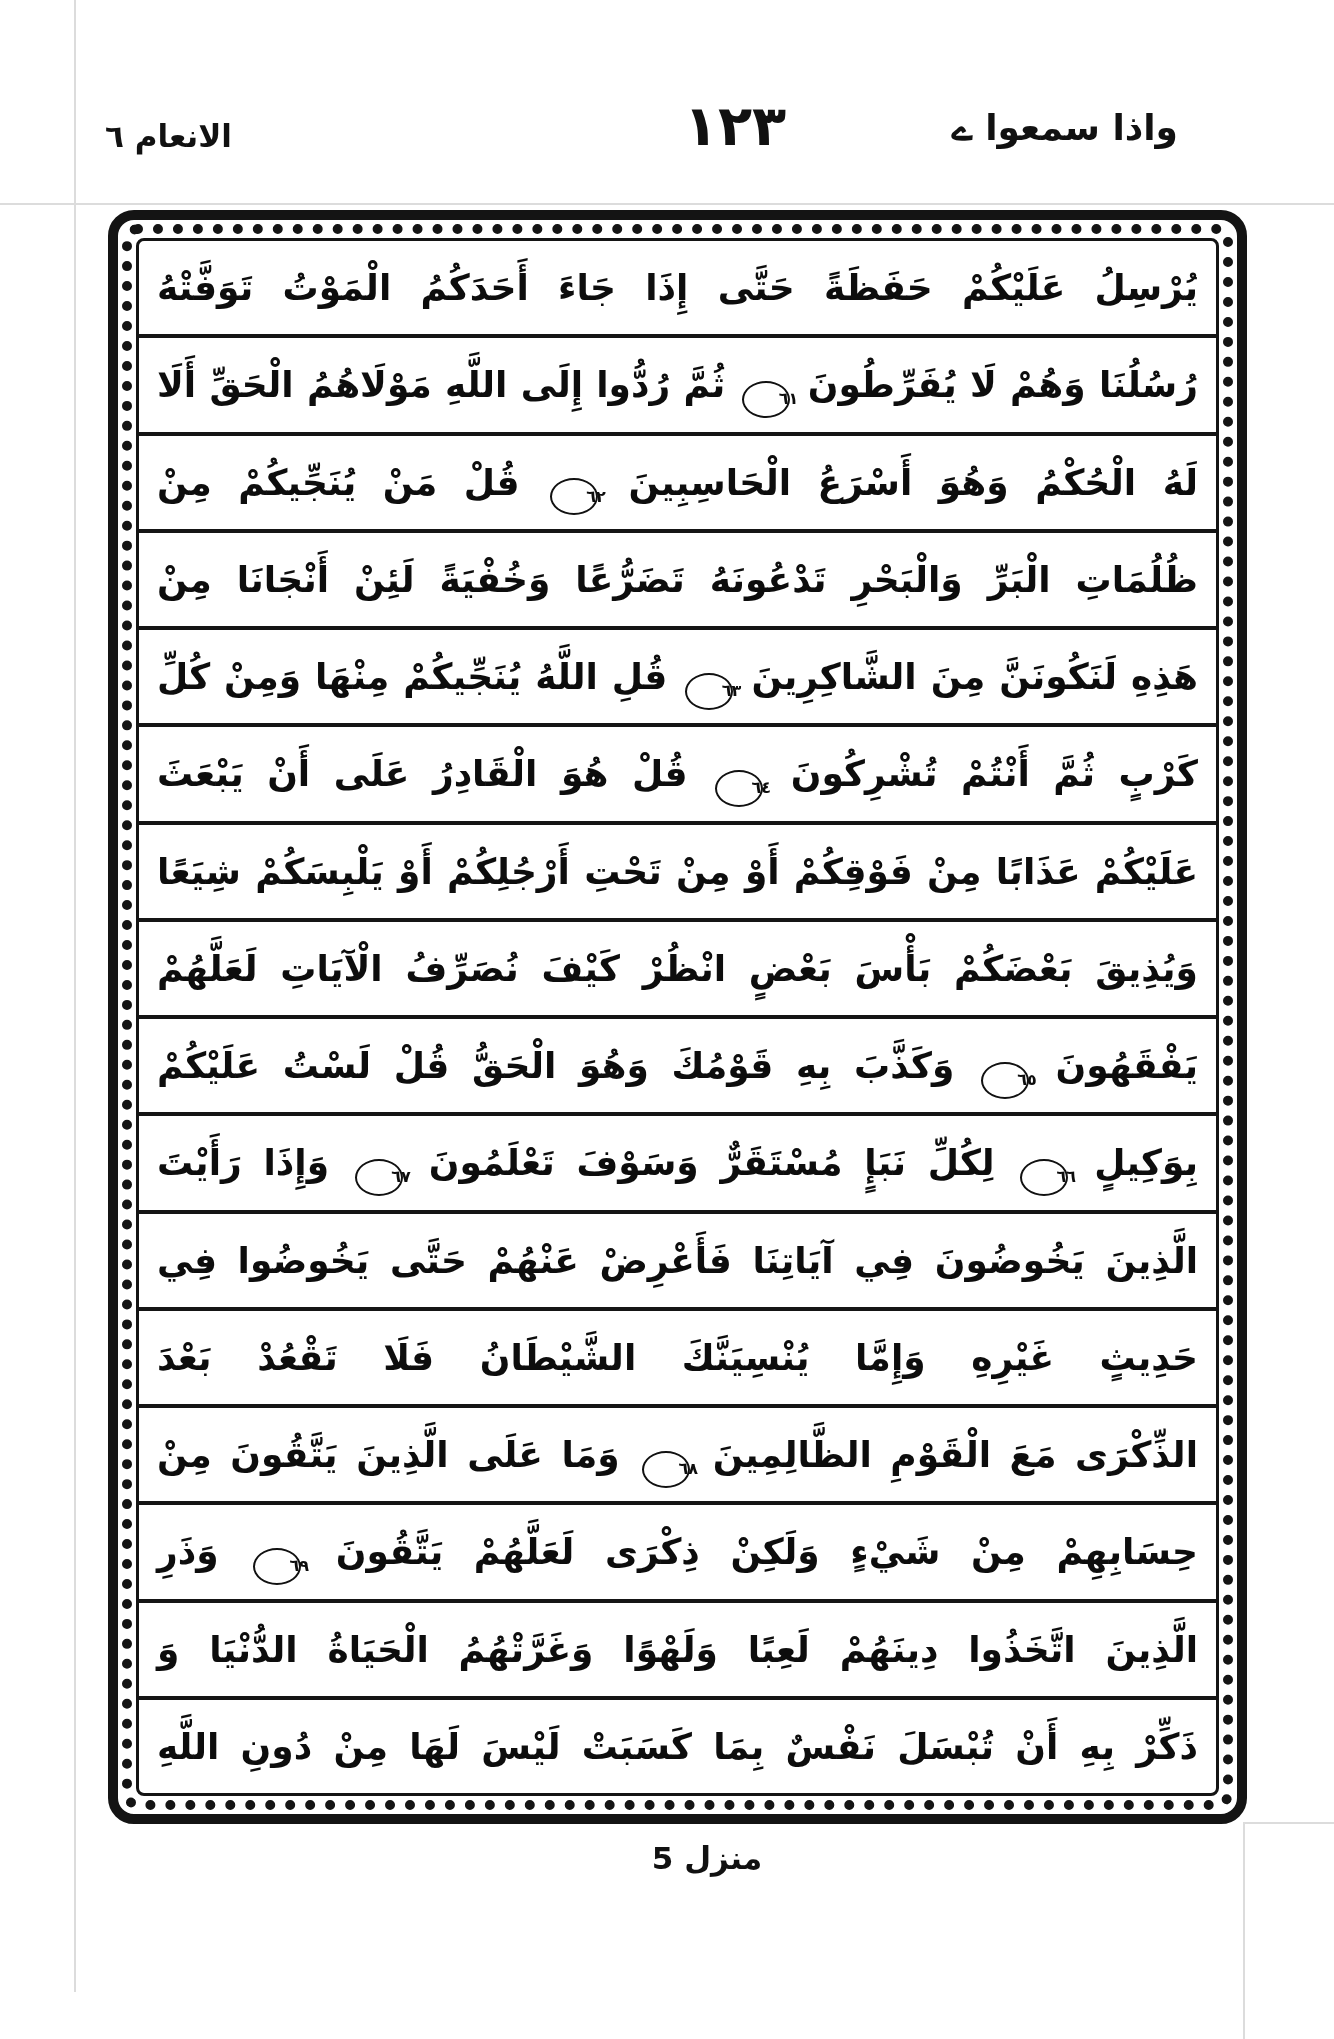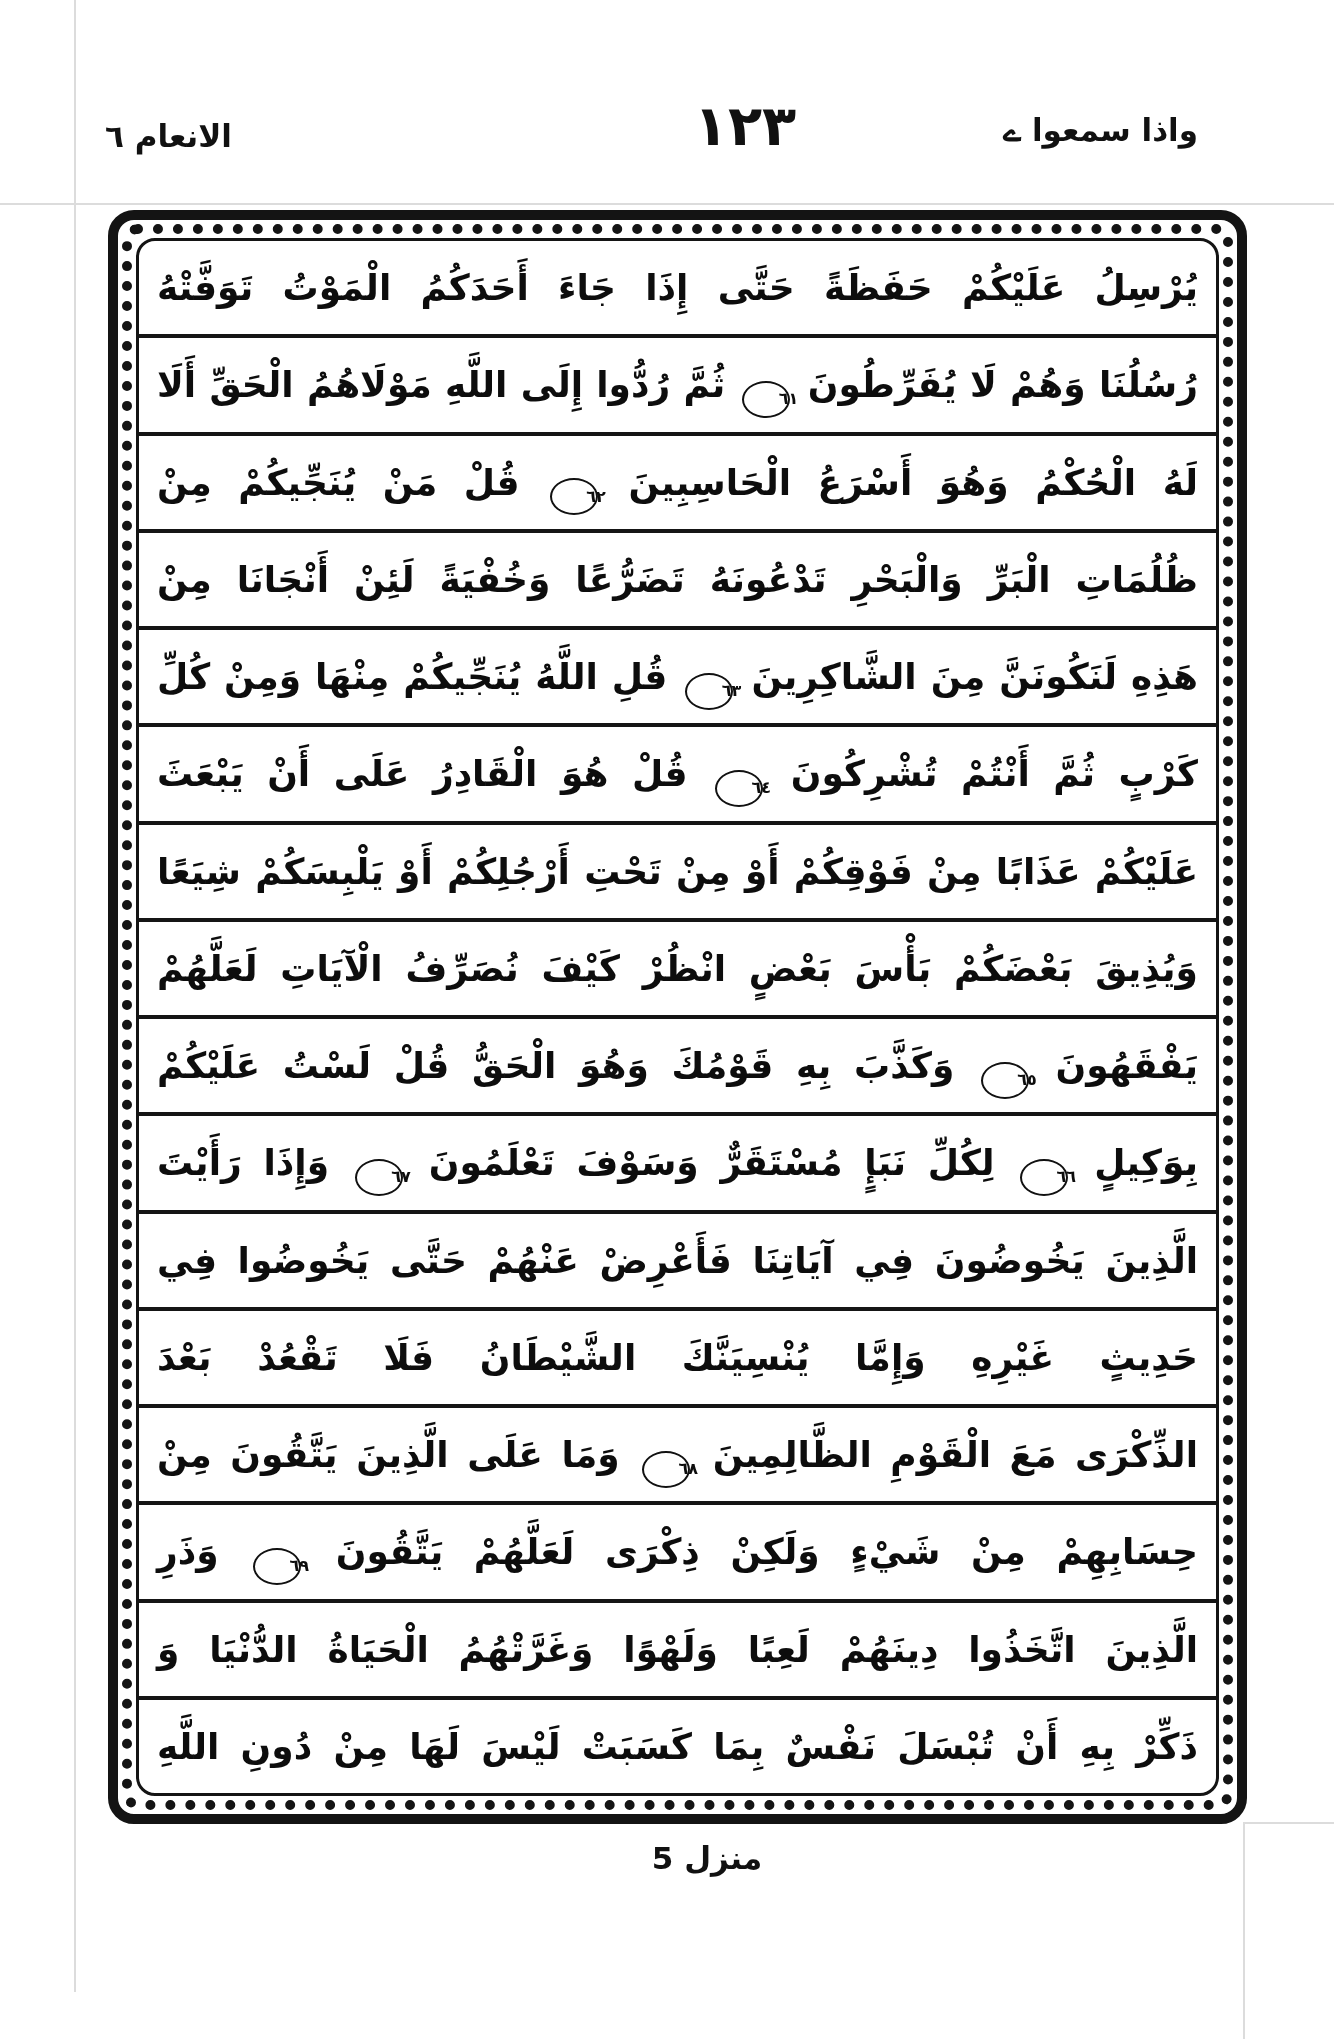--- a/index.html
+++ b/index.html
@@ -24,25 +24,25 @@
   .hl-br-h     { left: 1243px; top: 1822px; width: 91px; height: 2px; }
 
   
   .header { position: absolute; top: 70px; left: 0; width: 1282px; height: 84px; }
   .surah-label {
     position: absolute; left: 105px; bottom: 0;
     font-size: 31px; font-weight: bold; direction: rtl; white-space: nowrap;
   }
   .page-number {
     position: absolute; left: 735px; bottom: -4px; transform: translateX(-50%);
-    font-size: 56px; font-weight: bold; direction: rtl; letter-spacing: 4px; margin-left: 10px;
+    font-size: 56px; font-weight: bold; direction: rtl; letter-spacing: 4px;
   }
   .juz-label {
-    position: absolute; right: 84px; bottom: 6px;
-    font-size: 31px; font-weight: bold; direction: rtl; white-space: nowrap;
+    position: absolute; right: 104px; bottom: 6px;
+    font-size: 36px; font-weight: bold; direction: rtl; white-space: nowrap;
   }
 
   
   .frame-outer {
     position: absolute; left: 108px; top: 210px;
     width: 1139px; height: 1614px;
     box-sizing: border-box;
     border: 10px solid #141414;
     border-radius: 26px;
     padding: 4px;
@@ -52,21 +52,21 @@
     box-sizing: border-box;
     width: 100%; height: 100%;
     border: 10px dotted #141414;   
     border-radius: 16px;
     padding: 4px;
   }
   .frame-inner {
     box-sizing: border-box;
     width: 100%; height: 100%;
     border: 3px solid #141414;
-    border-radius: 19px;
+    border-radius: 8px;
     overflow: hidden;
     display: flex;
     flex-direction: column;
     background: #ffffff;
   }
 
   
   .line-row {
     flex: 1 1 0;
     box-sizing: border-box;

